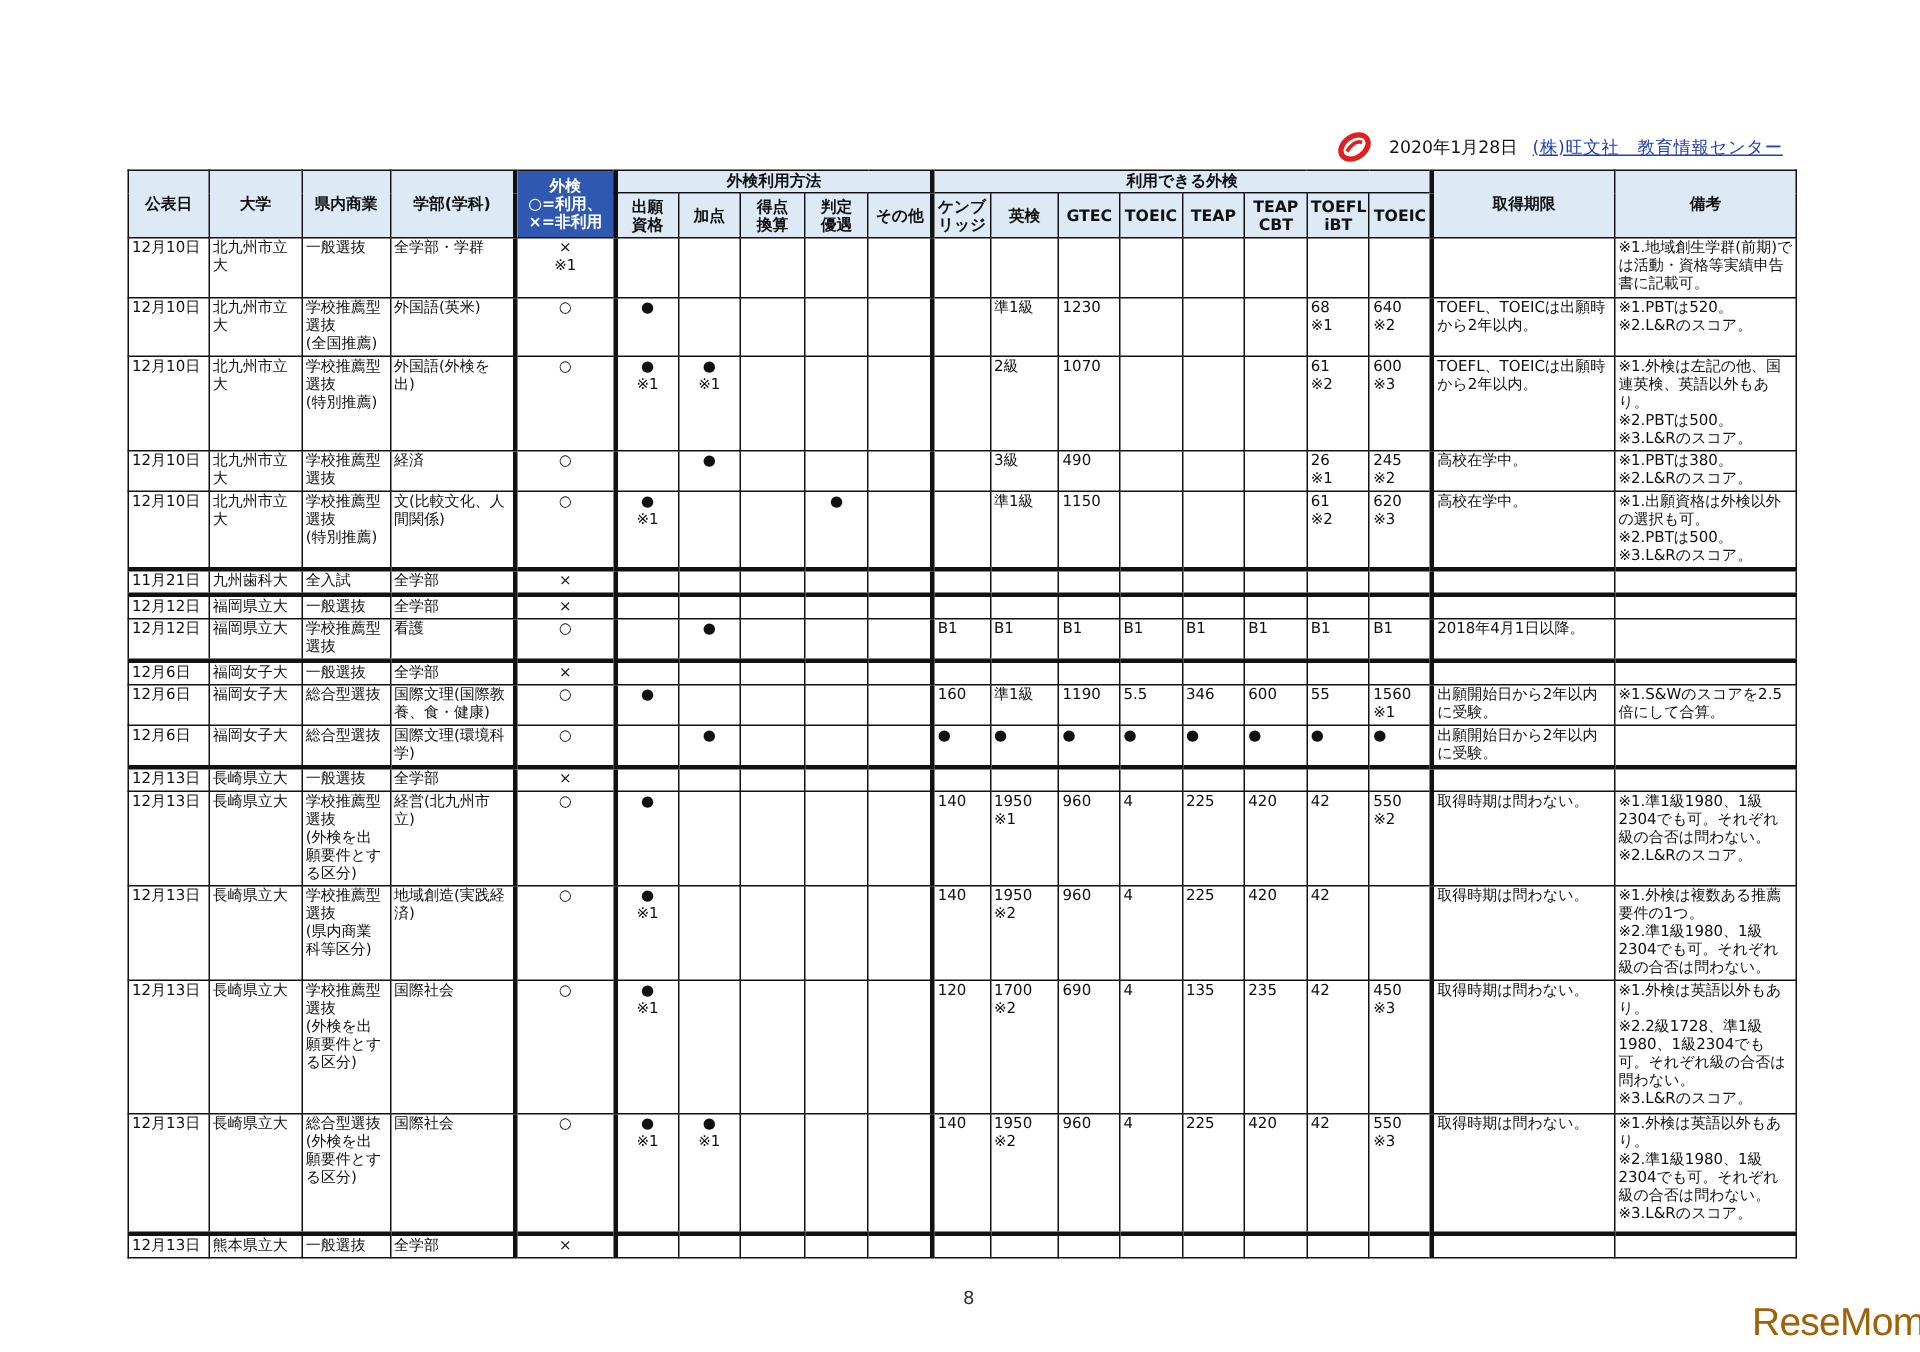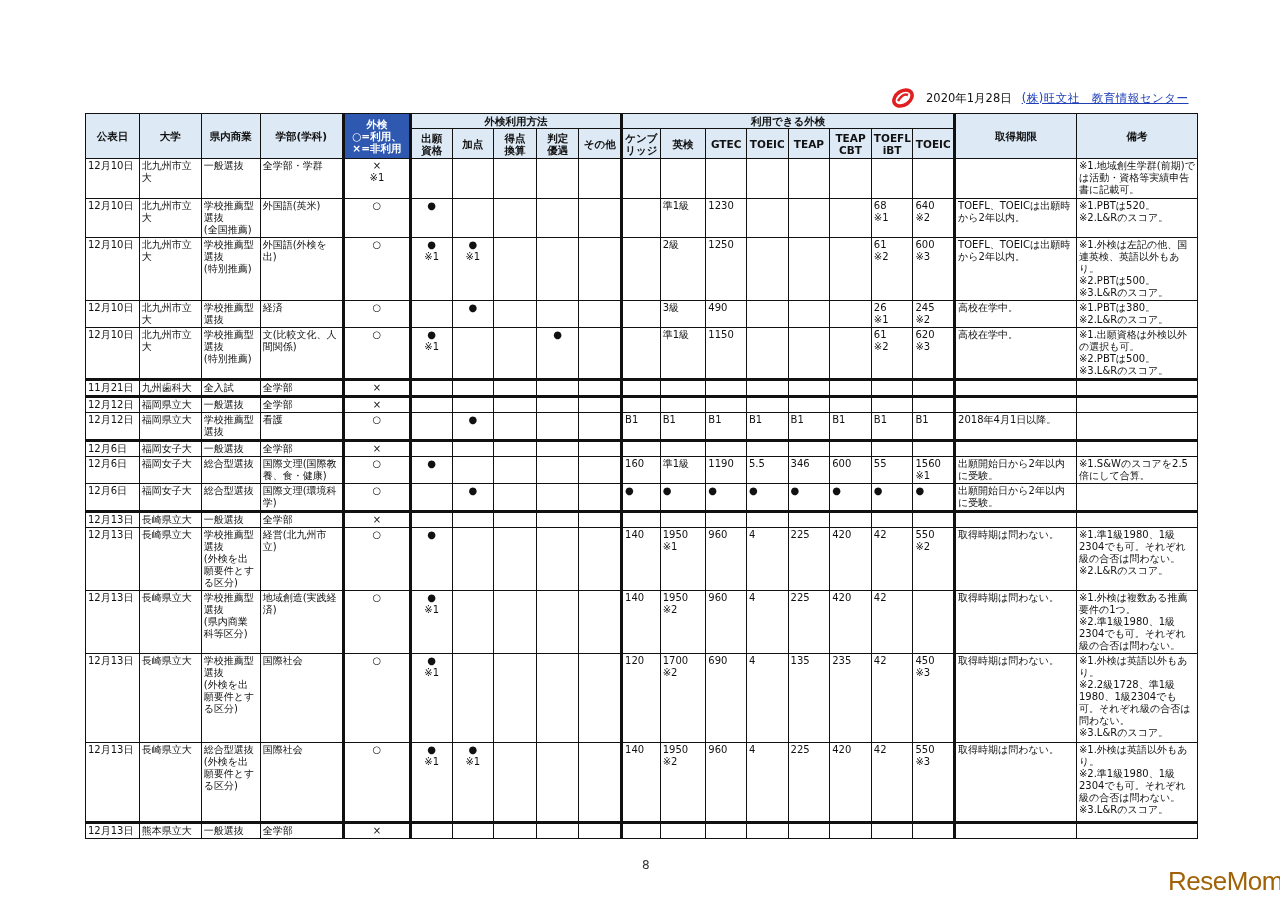--- a/index.html
+++ b/index.html
@@ -157,21 +157,21 @@
         <td class="pre c bl br">○</td>
         <td class="pre c">●
 ※1</td>
         <td class="pre c">●
 ※1</td>
         <td class="pre c"></td>
         <td class="pre c"></td>
         <td class="pre c br"></td>
         <td class="pre"></td>
         <td class="pre">2級</td>
-        <td class="pre">1250</td>
+        <td class="pre">1070</td>
         <td class="pre"></td>
         <td class="pre"></td>
         <td class="pre"></td>
         <td class="pre">61
 ※2</td>
         <td class="pre br">600
 ※3</td>
         <td class="pre">TOEFL、TOEICは出願時から2年以内。</td>
         <td class="pre">※1.外検は左記の他、国連英検、英語以外もあり。
 ※2.PBTは500。

